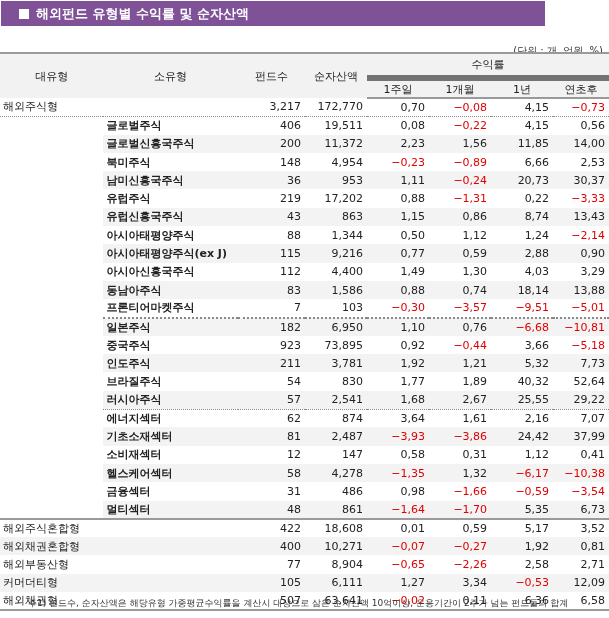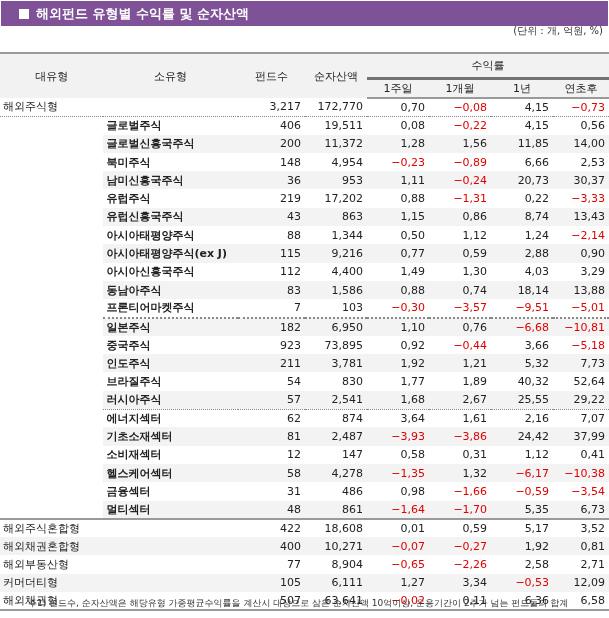--- a/index.html
+++ b/index.html
@@ -1,25 +1,25 @@
 <!DOCTYPE html>
 <html><head>
   <meta charset="utf-8">
   <style>
     * { box-sizing: border-box; margin: 0; padding: 0; }
     body { width: 609px; height: 618px; background: #ffffff; font-family: "DejaVu Sans", "Liberation Sans", sans-serif; font-size: 11px; color: #222; position: relative; overflow: hidden; }
-    .title-bar { position: absolute; left: 1px; top: 1px; width: 607px; height: 25px; background: #7f5196; color: #fff; font-size: 13px; font-weight: bold; display: flex; align-items: center; padding-left: 18px; }
+    .title-bar { position: absolute; left: 1px; top: 1px; width: 544px; height: 25px; background: #7f5196; color: #fff; font-size: 13px; font-weight: bold; display: flex; align-items: center; padding-left: 18px; }
     .title-bar .sq { display: inline-block; width: 10px; height: 10px; background: #fff; margin-right: 7px; }
-    .unit { position: absolute; right: 6px; top: 24px; font-size: 10px; color: #333; }
+    .unit { position: absolute; right: 6px; top: 44px; font-size: 10px; color: #333; }
     table { position: absolute; left: 0; top: 52px; width: 609px; border-collapse: collapse; table-layout: fixed; }
     thead th { background: #f2f2f2; font-weight: normal; font-size: 11px; color: #222; text-align: center; }
     thead tr.h1 th { height: 25px; }
     thead tr.h2 th { height: 20px; }
     .top-border { border-top: 2px solid #9a9a9a; }
-    .sub-line { border-bottom: 3px solid #737373; margin-top: 28px; }
+    .sub-line { border-bottom: 6px solid #737373; margin-top: 28px; }
     thead tr.h2 th { border-bottom: 2px solid #9a9a9a; }
     tbody td { height: 18.3px; font-size: 11px; white-space: nowrap; }
     td.num { text-align: right; padding-right: 4px; }
     td.big { text-align: left; padding-left: 3px; }
     td.small { text-align: left; padding-left: 3px; font-weight: bold; }
     tr.stripe td.s { background: #f3f3f3; }
     .neg { color: #e00000; }
     tr.sep-dot td { border-bottom: 1px dotted #888; }
     tr.sep-dot td.big-empty { border-bottom: none; }
     tr.sep-thick td { border-bottom: 2px dotted #888; }
@@ -83,21 +83,21 @@
         <td class="num s">0,08</td>
         <td class="num s neg">−0,22</td>
         <td class="num s">4,15</td>
         <td class="num s">0,56</td>
       </tr>
       <tr class="stripe">
         <td class="big big-empty"></td>
         <td class="small s">글로벌신흥국주식</td>
         <td class="num s">200</td>
         <td class="num s">11,372</td>
-        <td class="num s">1,28</td>
+        <td class="num s">2,23</td>
         <td class="num s">1,56</td>
         <td class="num s">11,85</td>
         <td class="num s">14,00</td>
       </tr>
       <tr>
         <td class="big big-empty"></td>
         <td class="small s">북미주식</td>
         <td class="num s">148</td>
         <td class="num s">4,954</td>
         <td class="num s neg">−0,23</td>

